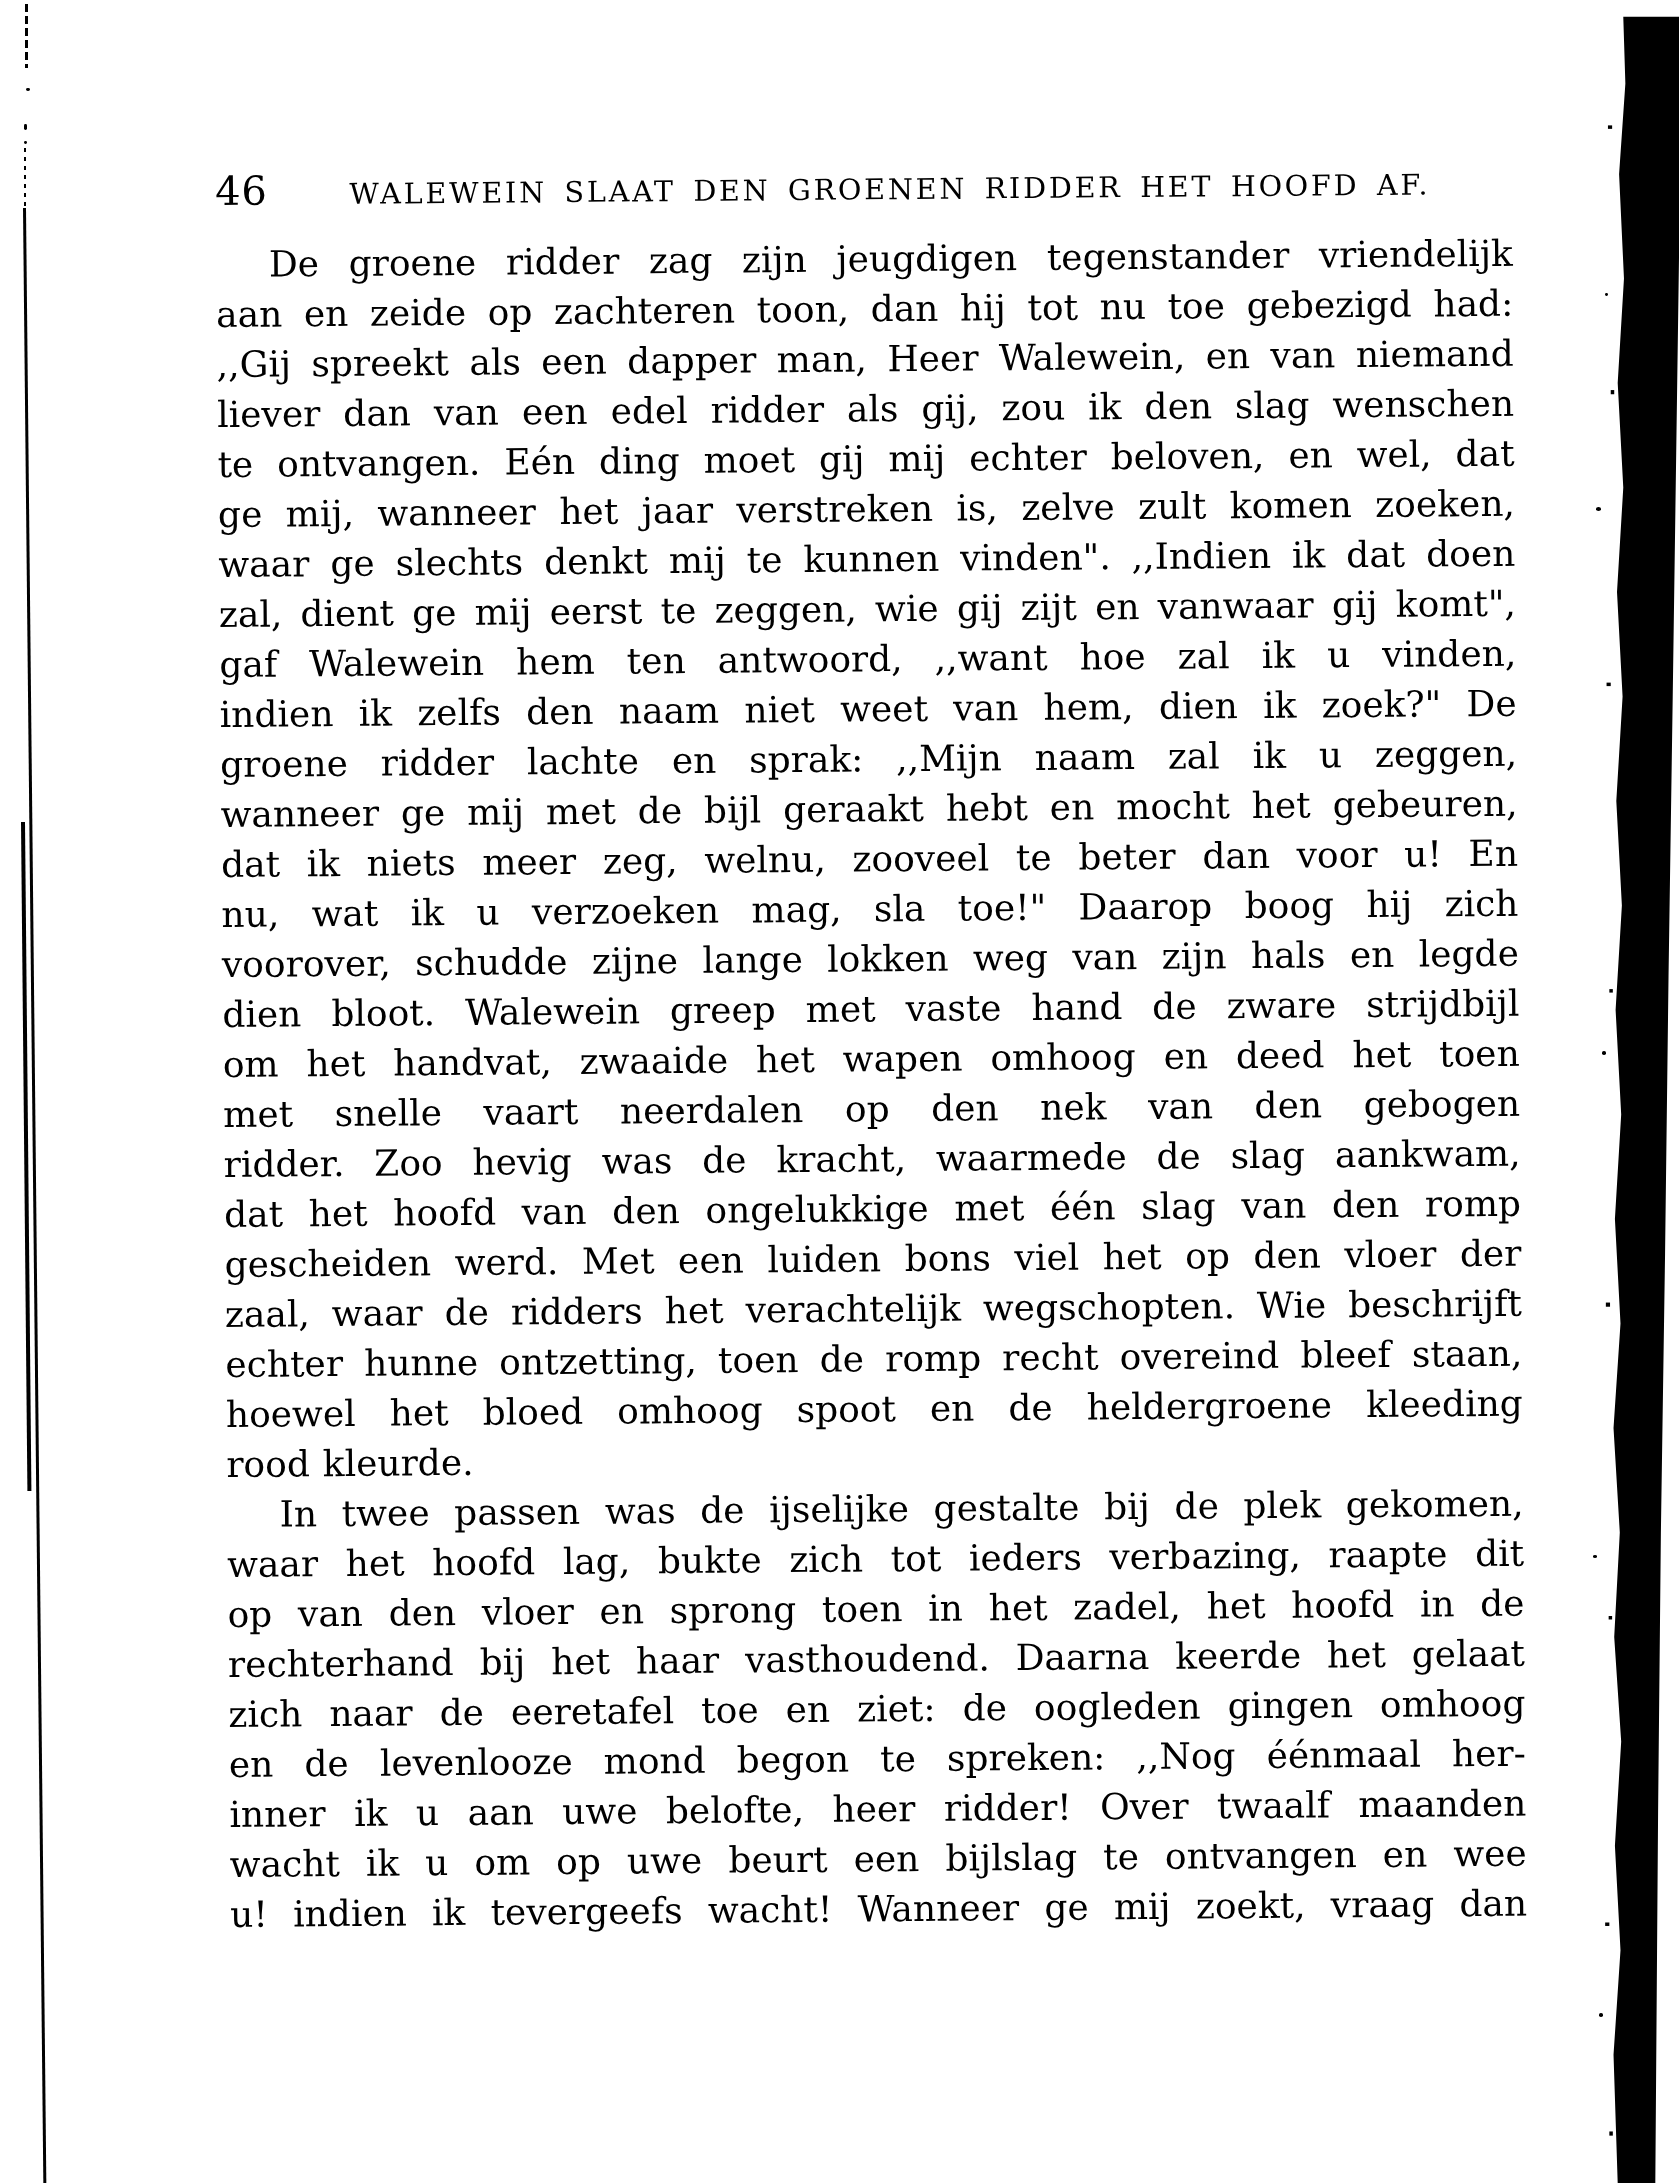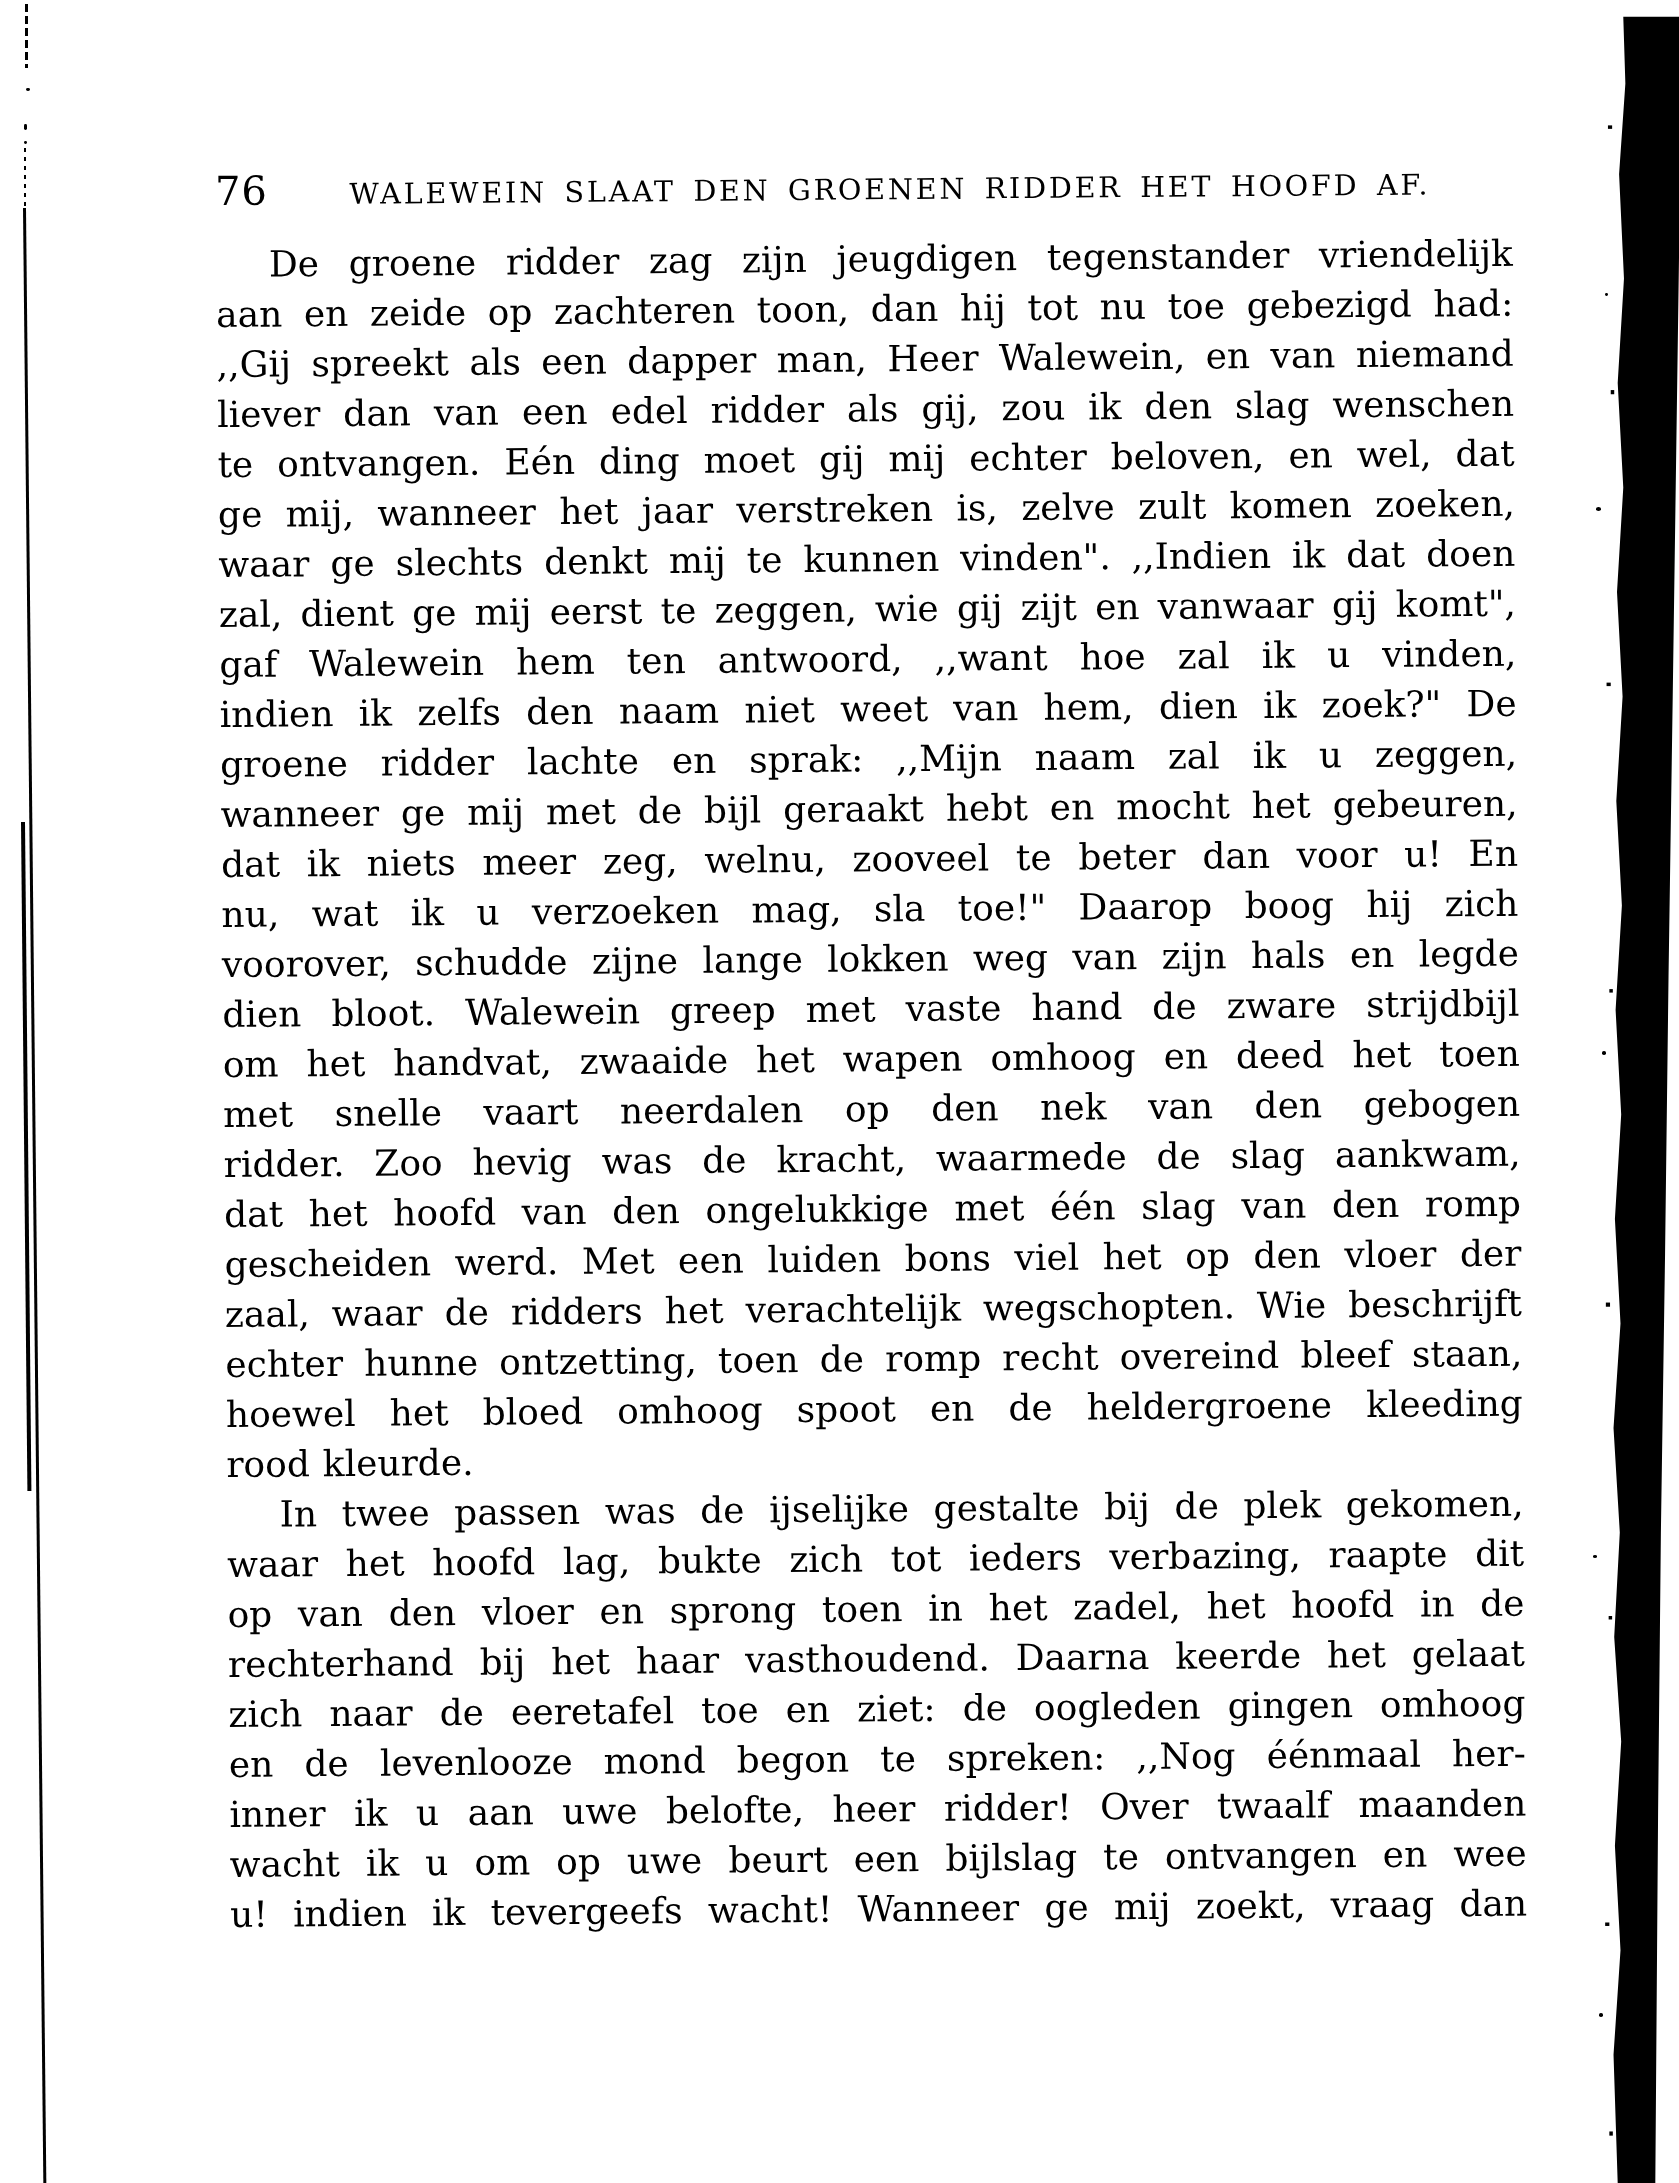--- a/index.html
+++ b/index.html
@@ -108,21 +108,21 @@
   .speck.s6 { left: 1593px; top: 1555px; width: 4.2px; height: 2.8px; }
   .speck.s7 { left: 1605px; top: 293px;  width: 2.8px; height: 2.8px; }
   .speck.s8 { left: 1599px; top: 2013px; width: 3.5px; height: 3.5px; }
 </style>
 </head>
 <body>
 
 <div class="scan-content">
 
   <div class="running-header">
-    <span class="page-number">76</span><span class="running-title">WALEWEIN SLAAT DEN GROENEN RIDDER HET HOOFD AF.</span>
+    <span class="page-number">46</span><span class="running-title">WALEWEIN SLAAT DEN GROENEN RIDDER HET HOOFD AF.</span>
   </div>
 
   <div class="body-text">
 
   <p class="line indent">De groene ridder zag zijn jeugdigen tegenstander vriendelijk</p>
       <p class="line">aan en zeide op zachteren toon, dan hij tot nu toe gebezigd had:</p>
       <p class="line">,,Gij spreekt als een dapper man, Heer Walewein, en van niemand</p>
       <p class="line">liever dan van een edel ridder als gij, zou ik den slag wenschen</p>
       <p class="line">te ontvangen. Eén ding moet gij mij echter beloven, en wel, dat</p>
       <p class="line">ge mij, wanneer het jaar verstreken is, zelve zult komen zoeken,</p>

